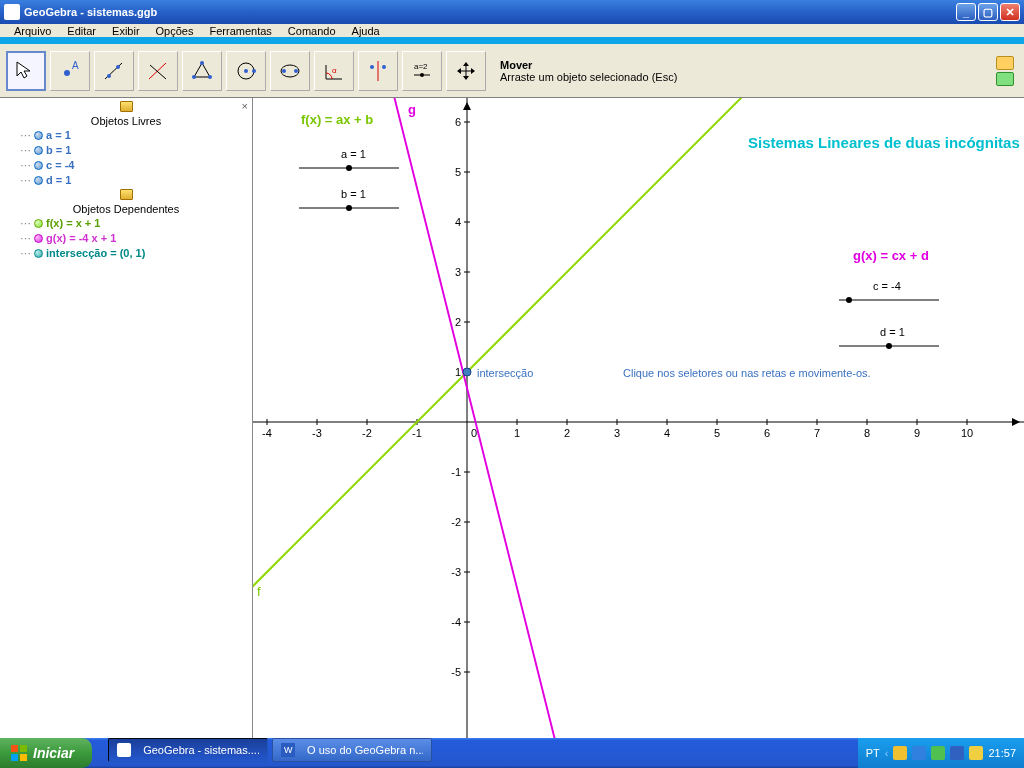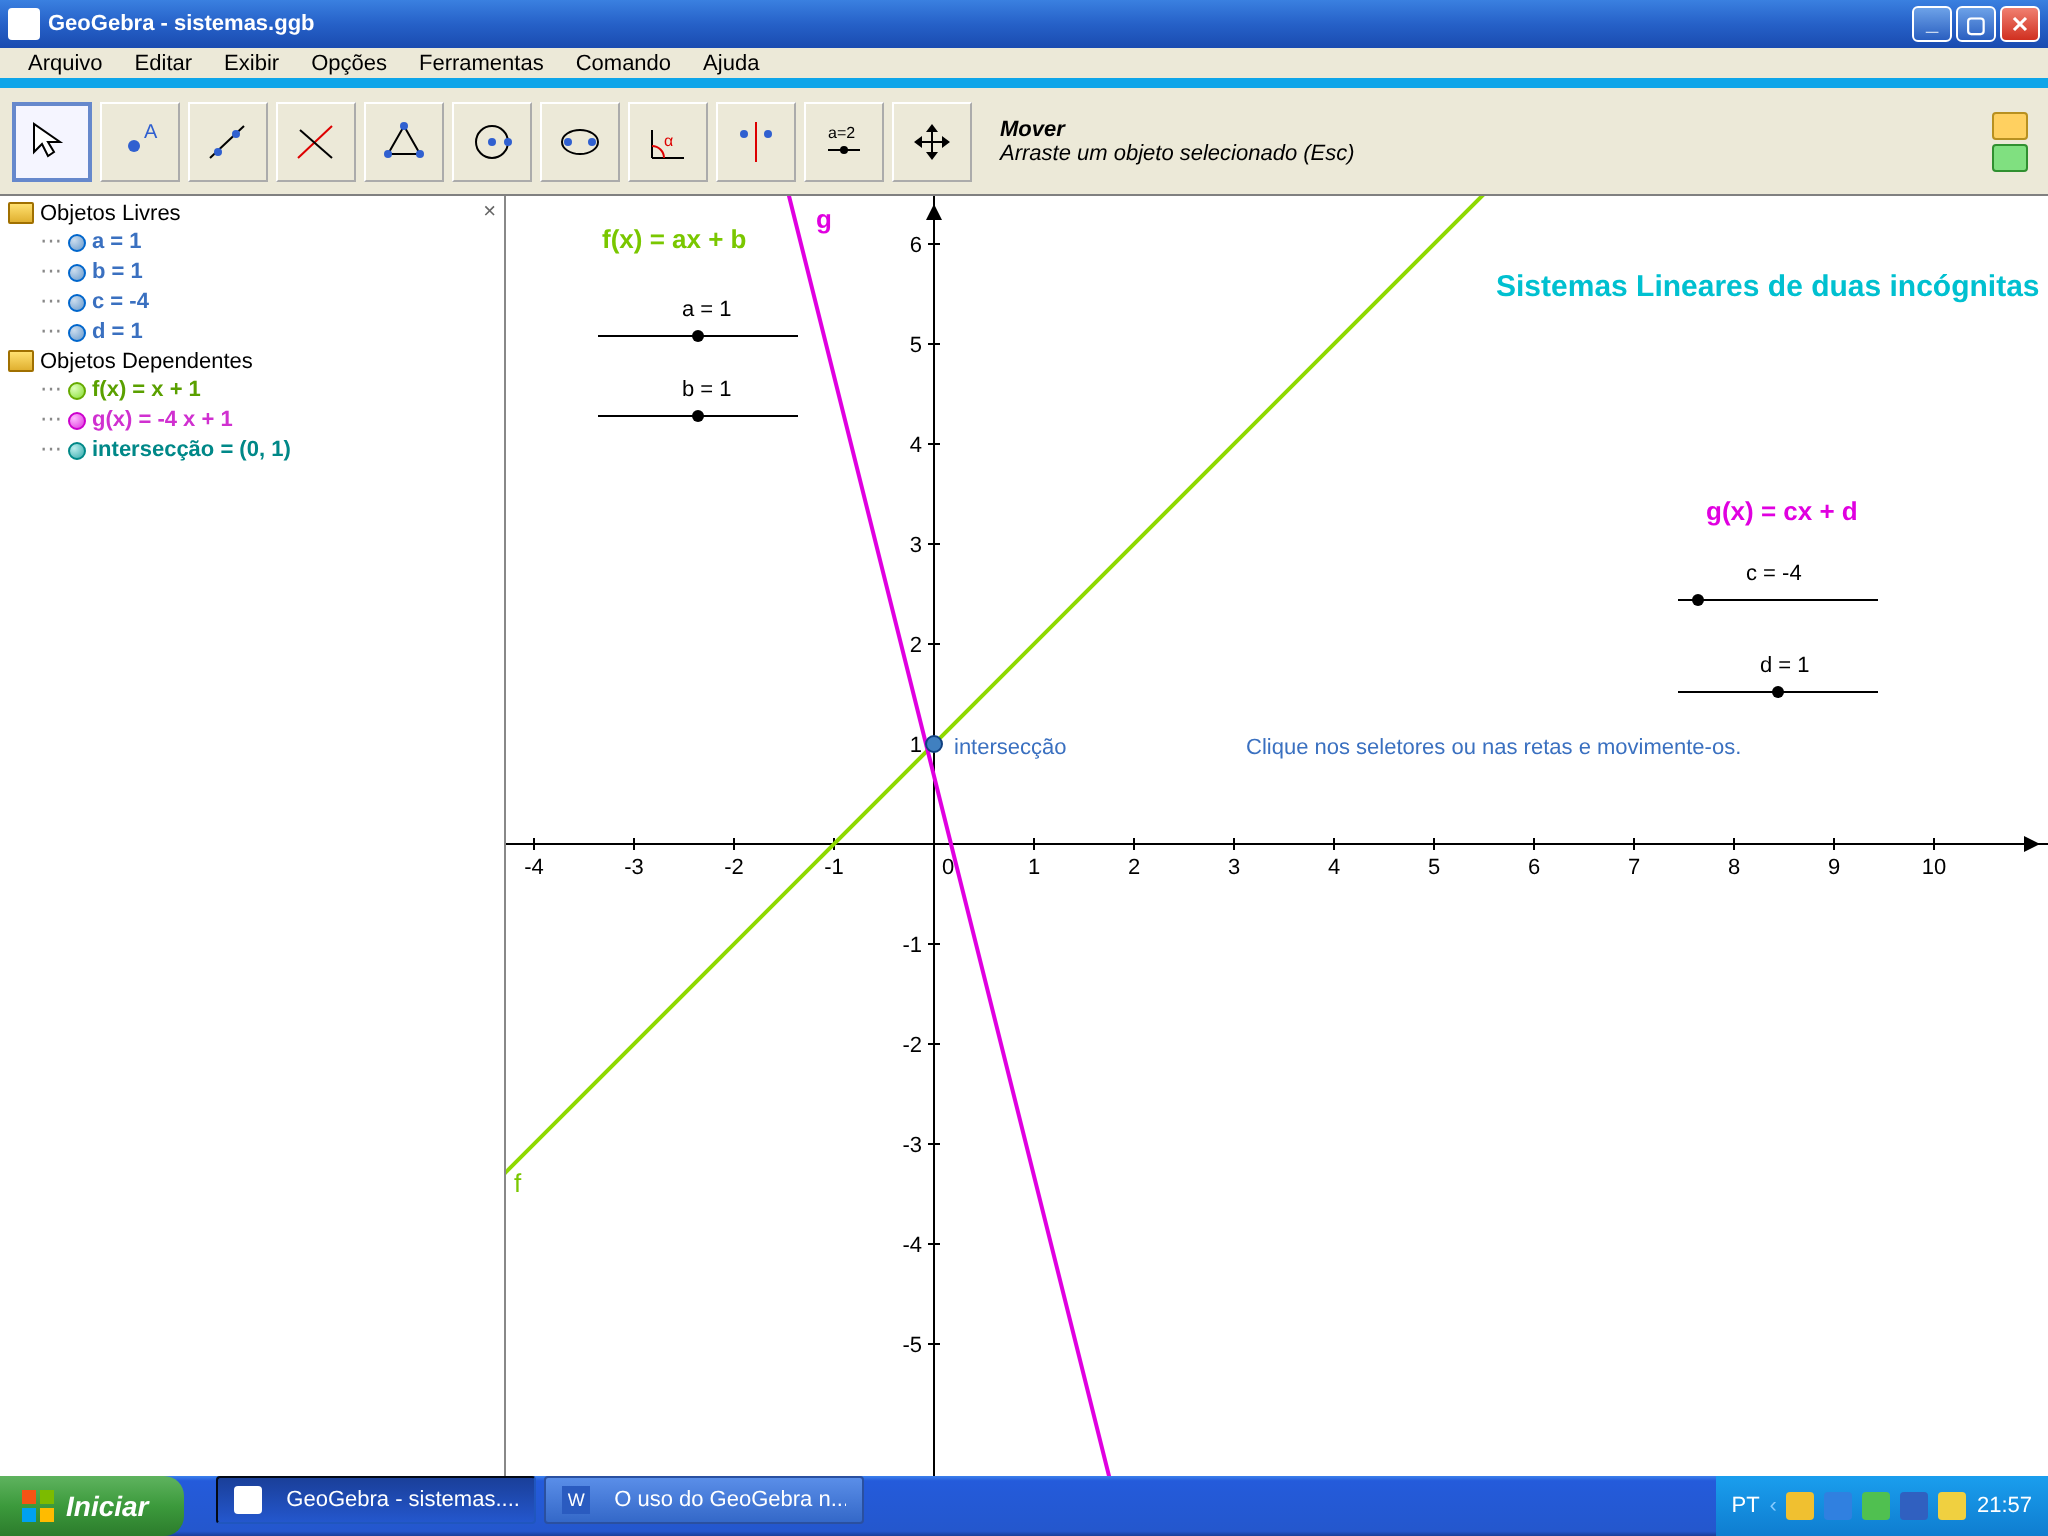--- a/index.html
+++ b/index.html
@@ -9,39 +9,39 @@
   .titlebar { height: 24px; background: linear-gradient(#3a80e0, #2661c8 50%, #1a4bb0); display: flex; align-items: center; color: white; padding: 0 4px; }
   .titlebar .app-icon { width: 16px; height: 16px; background: #fff; border-radius: 2px; margin-right: 4px; display:flex;align-items:center;justify-content:center; }
   .titlebar .title { flex: 1; font-weight: bold; }
   .titlebar .win-btns { display: flex; gap: 2px; }
   .titlebar .win-btn { width: 20px; height: 18px; border: 1px solid #fff; border-radius: 3px; display:flex;align-items:center;justify-content:center; font-weight:bold; color:#fff;}
   .win-min { background: linear-gradient(#6da2e8,#2a5fc0); }
   .win-max { background: linear-gradient(#6da2e8,#2a5fc0); }
   .win-close { background: linear-gradient(#f08070,#d03020); }
   
   
-  .menubar { height: 20px; background: #ece9d8; border-bottom: 5px solid #0ea5e9; display: flex; align-items: center; padding: 0 6px; gap: 0; }
+  .menubar { height: 20px; background: #ece9d8; border-bottom: 7px solid #0ea5e9; display: flex; align-items: center; padding: 0 6px; gap: 0; }
   .menubar .menu-item { padding: 2px 8px; cursor: default; }
   
   
   .toolbar { height: 54px; background: #ece9d8; border-bottom: 1px solid #808080; display: flex; align-items: center; padding: 4px 6px; gap: 4px; }
   .tool-btn { width: 40px; height: 40px; background: #ece9d8; border: 1px outset #fff; display:flex;align-items:center;justify-content:center; position:relative; }
   .tool-btn.selected { border: 2px solid #6688cc; background:#f5f5ff; }
-  .tool-desc { margin-left: 10px; flex:1;font-style:italic; }
+  .tool-desc { margin-left: 10px; flex:1; }
   .tool-desc .tool-name { font-weight: bold; }
   .toolbar-right { display:flex;flex-direction:column;gap:2px;margin-left:auto;padding-right:4px;}
   .tb-icon { width:18px;height:14px;background:#ffd060;border:1px solid #b89020;border-radius:2px;}
   .tb-icon.green{background:#80e080;border-color:#309030;}
   
   
   .main { display: flex; height: 646px; background: #fff; }
   .algebra-panel { width: 253px; border-right: 1px solid #888; background: #fff; overflow:hidden; position:relative;}
   .algebra-panel .close-x { position:absolute; right:4px; top:2px; font-family:sans-serif; color:#666;}
   .tree { padding: 2px 4px; }
-  .tree-folder { display:flex;gap:3px;padding:1px 0;}
+  .tree-folder { display:flex;align-items:center;gap:3px;padding:1px 0;flex-direction:column;}
   .folder-icon{width:13px;height:11px;background:linear-gradient(#ffe070,#e0b030);border:1px solid #a07000;border-radius:1px;}
   .tree-item { display:flex;align-items:center;gap:3px;padding:0 0 0 16px; line-height:15px;}
   .tree-dots{color:#888;letter-spacing:-2px;margin-right:2px;}
   .bullet{width:9px;height:9px;border:1px solid #06c;border-radius:50%;background:radial-gradient(circle at 30% 30%,#cde,#69c);}
   .bullet.green{border-color:#6a0;background:radial-gradient(circle at 30% 30%,#dfb,#8d3);}
   .bullet.mag{border-color:#c0c;background:radial-gradient(circle at 30% 30%,#fbf,#d3d);}
   .bullet.teal{border-color:#088;background:radial-gradient(circle at 30% 30%,#bee,#3aa);}
   
   
   .graph-panel { flex:1; position: relative; background:#fff; overflow:hidden;}

